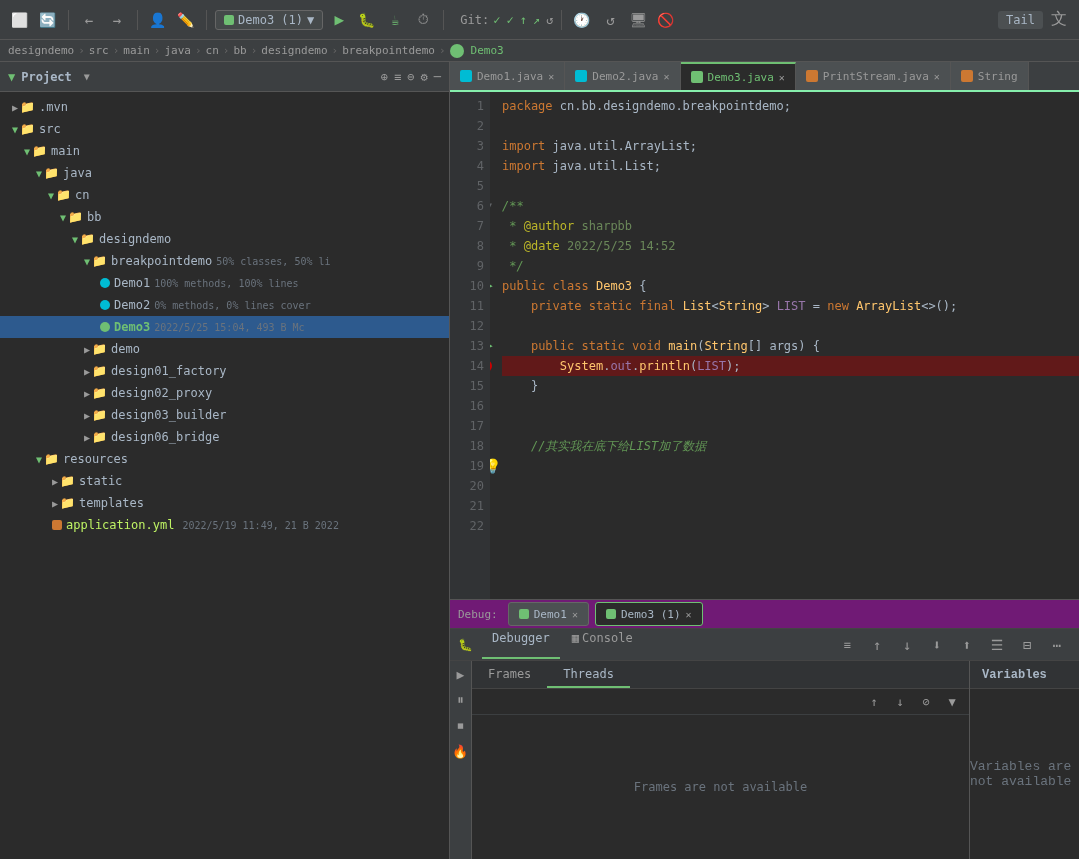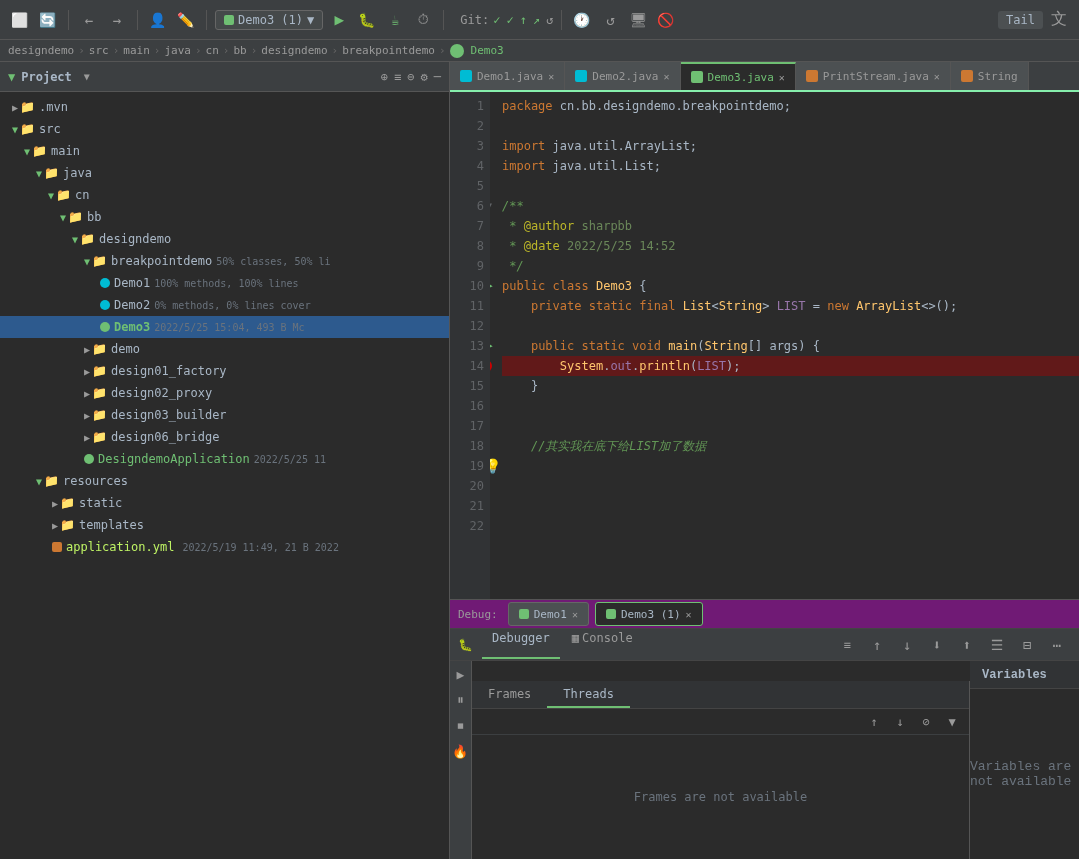--- a/index.html
+++ b/index.html
@@ -365,21 +365,20 @@
       color: #9a9a9a;
       font-size: 13px;
       cursor: pointer;
     }
 
     #frames-section {
       width: 498px;
       display: flex;
       flex-direction: column;
       border-right: 1px solid #555;
-      margin-top: 20px;
     }
   </style>
 </head>
 <body>
 
 <div id="toolbar">
   <div class="tb-btn">⬜</div>
   <div class="tb-btn">🔄</div>
   <div class="tb-sep"></div>
   <div class="tb-btn">←</div>
@@ -560,26 +559,20 @@
         <span class="tree-label">design03_builder</span>
       </div>
 
       <div class="tree-item">
         <span style="padding-left:80px;"></span>
         <span class="tree-arrow">▶</span>
         <span class="folder-icon">📁</span>
         <span class="tree-label">design06_bridge</span>
       </div>
 
-      <div class="tree-item">
-        <span style="padding-left:80px;"></span>
-        <span class="green-dot"></span>
-        <span class="tree-label app-color">DesigndemoApplication</span>
-        <span class="tree-meta">2022/5/25 11</span>
-      </div>
 
       <div class="tree-item">
         <span style="padding-left:32px;"></span>
         <span class="tree-arrow" style="color:#6fbf73;">▼</span>
         <span class="folder-icon">📁</span>
         <span class="tree-label">resources</span>
       </div>
 
       <div class="tree-item">
         <span style="padding-left:48px;"></span>

